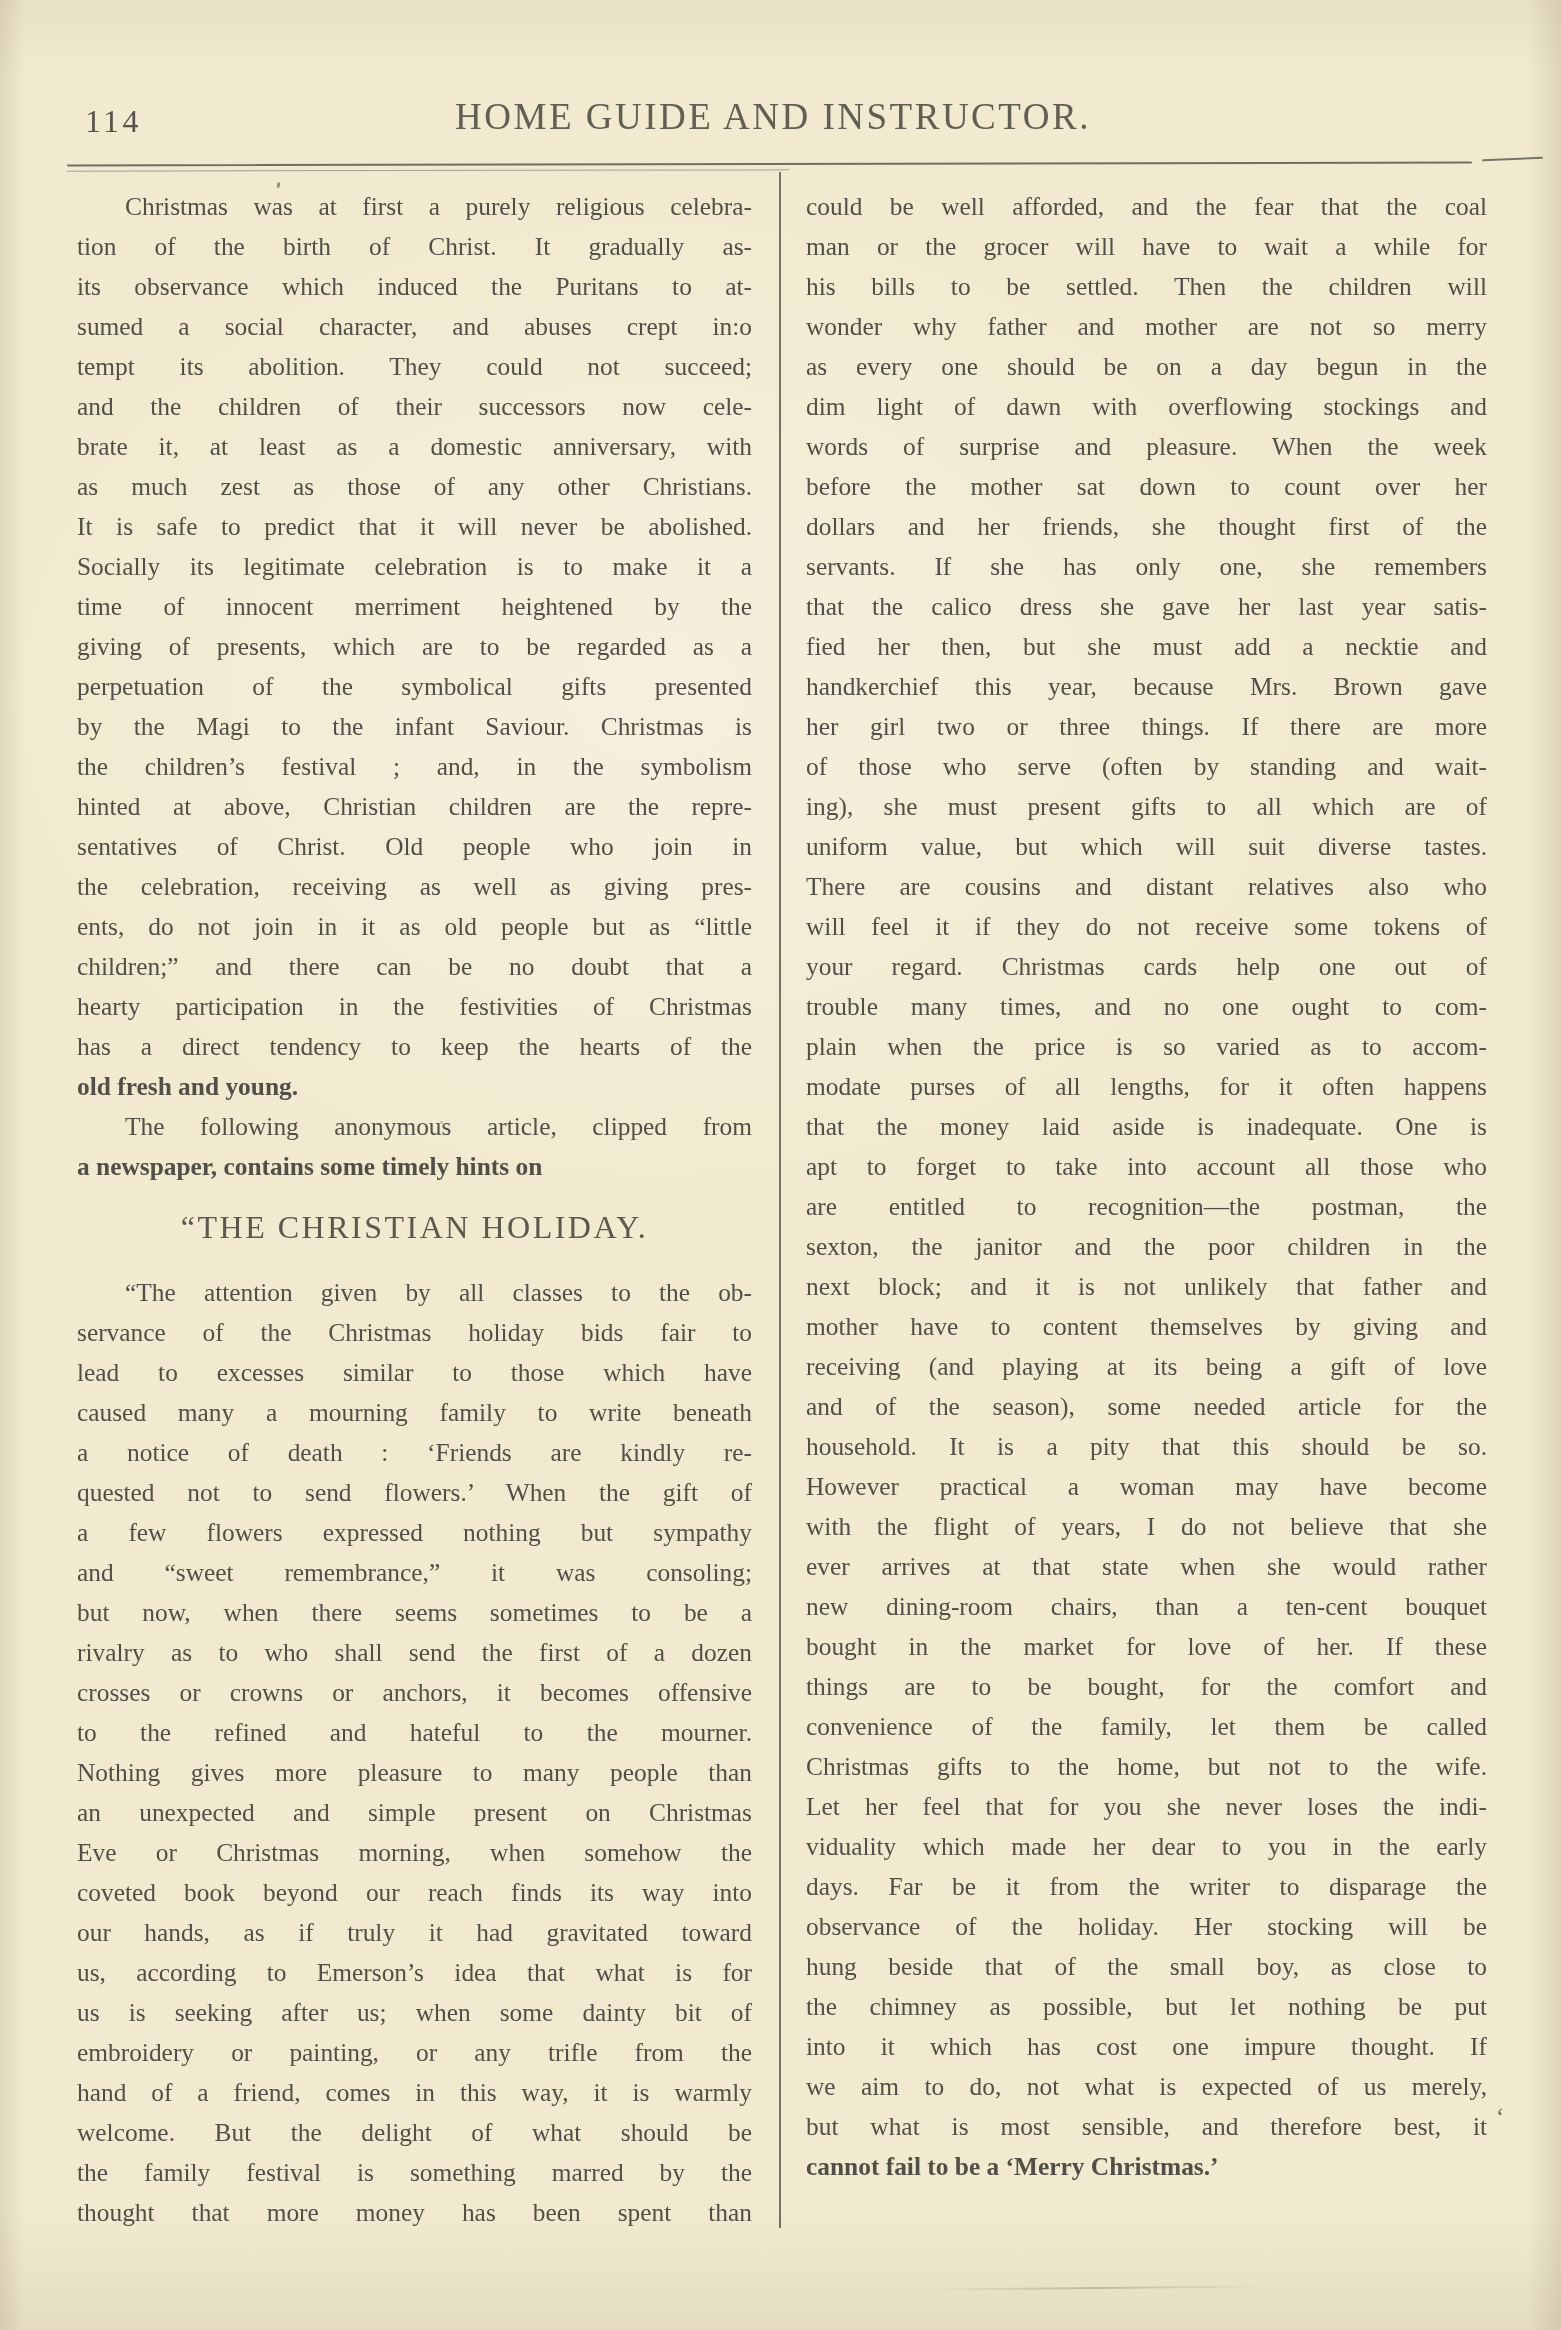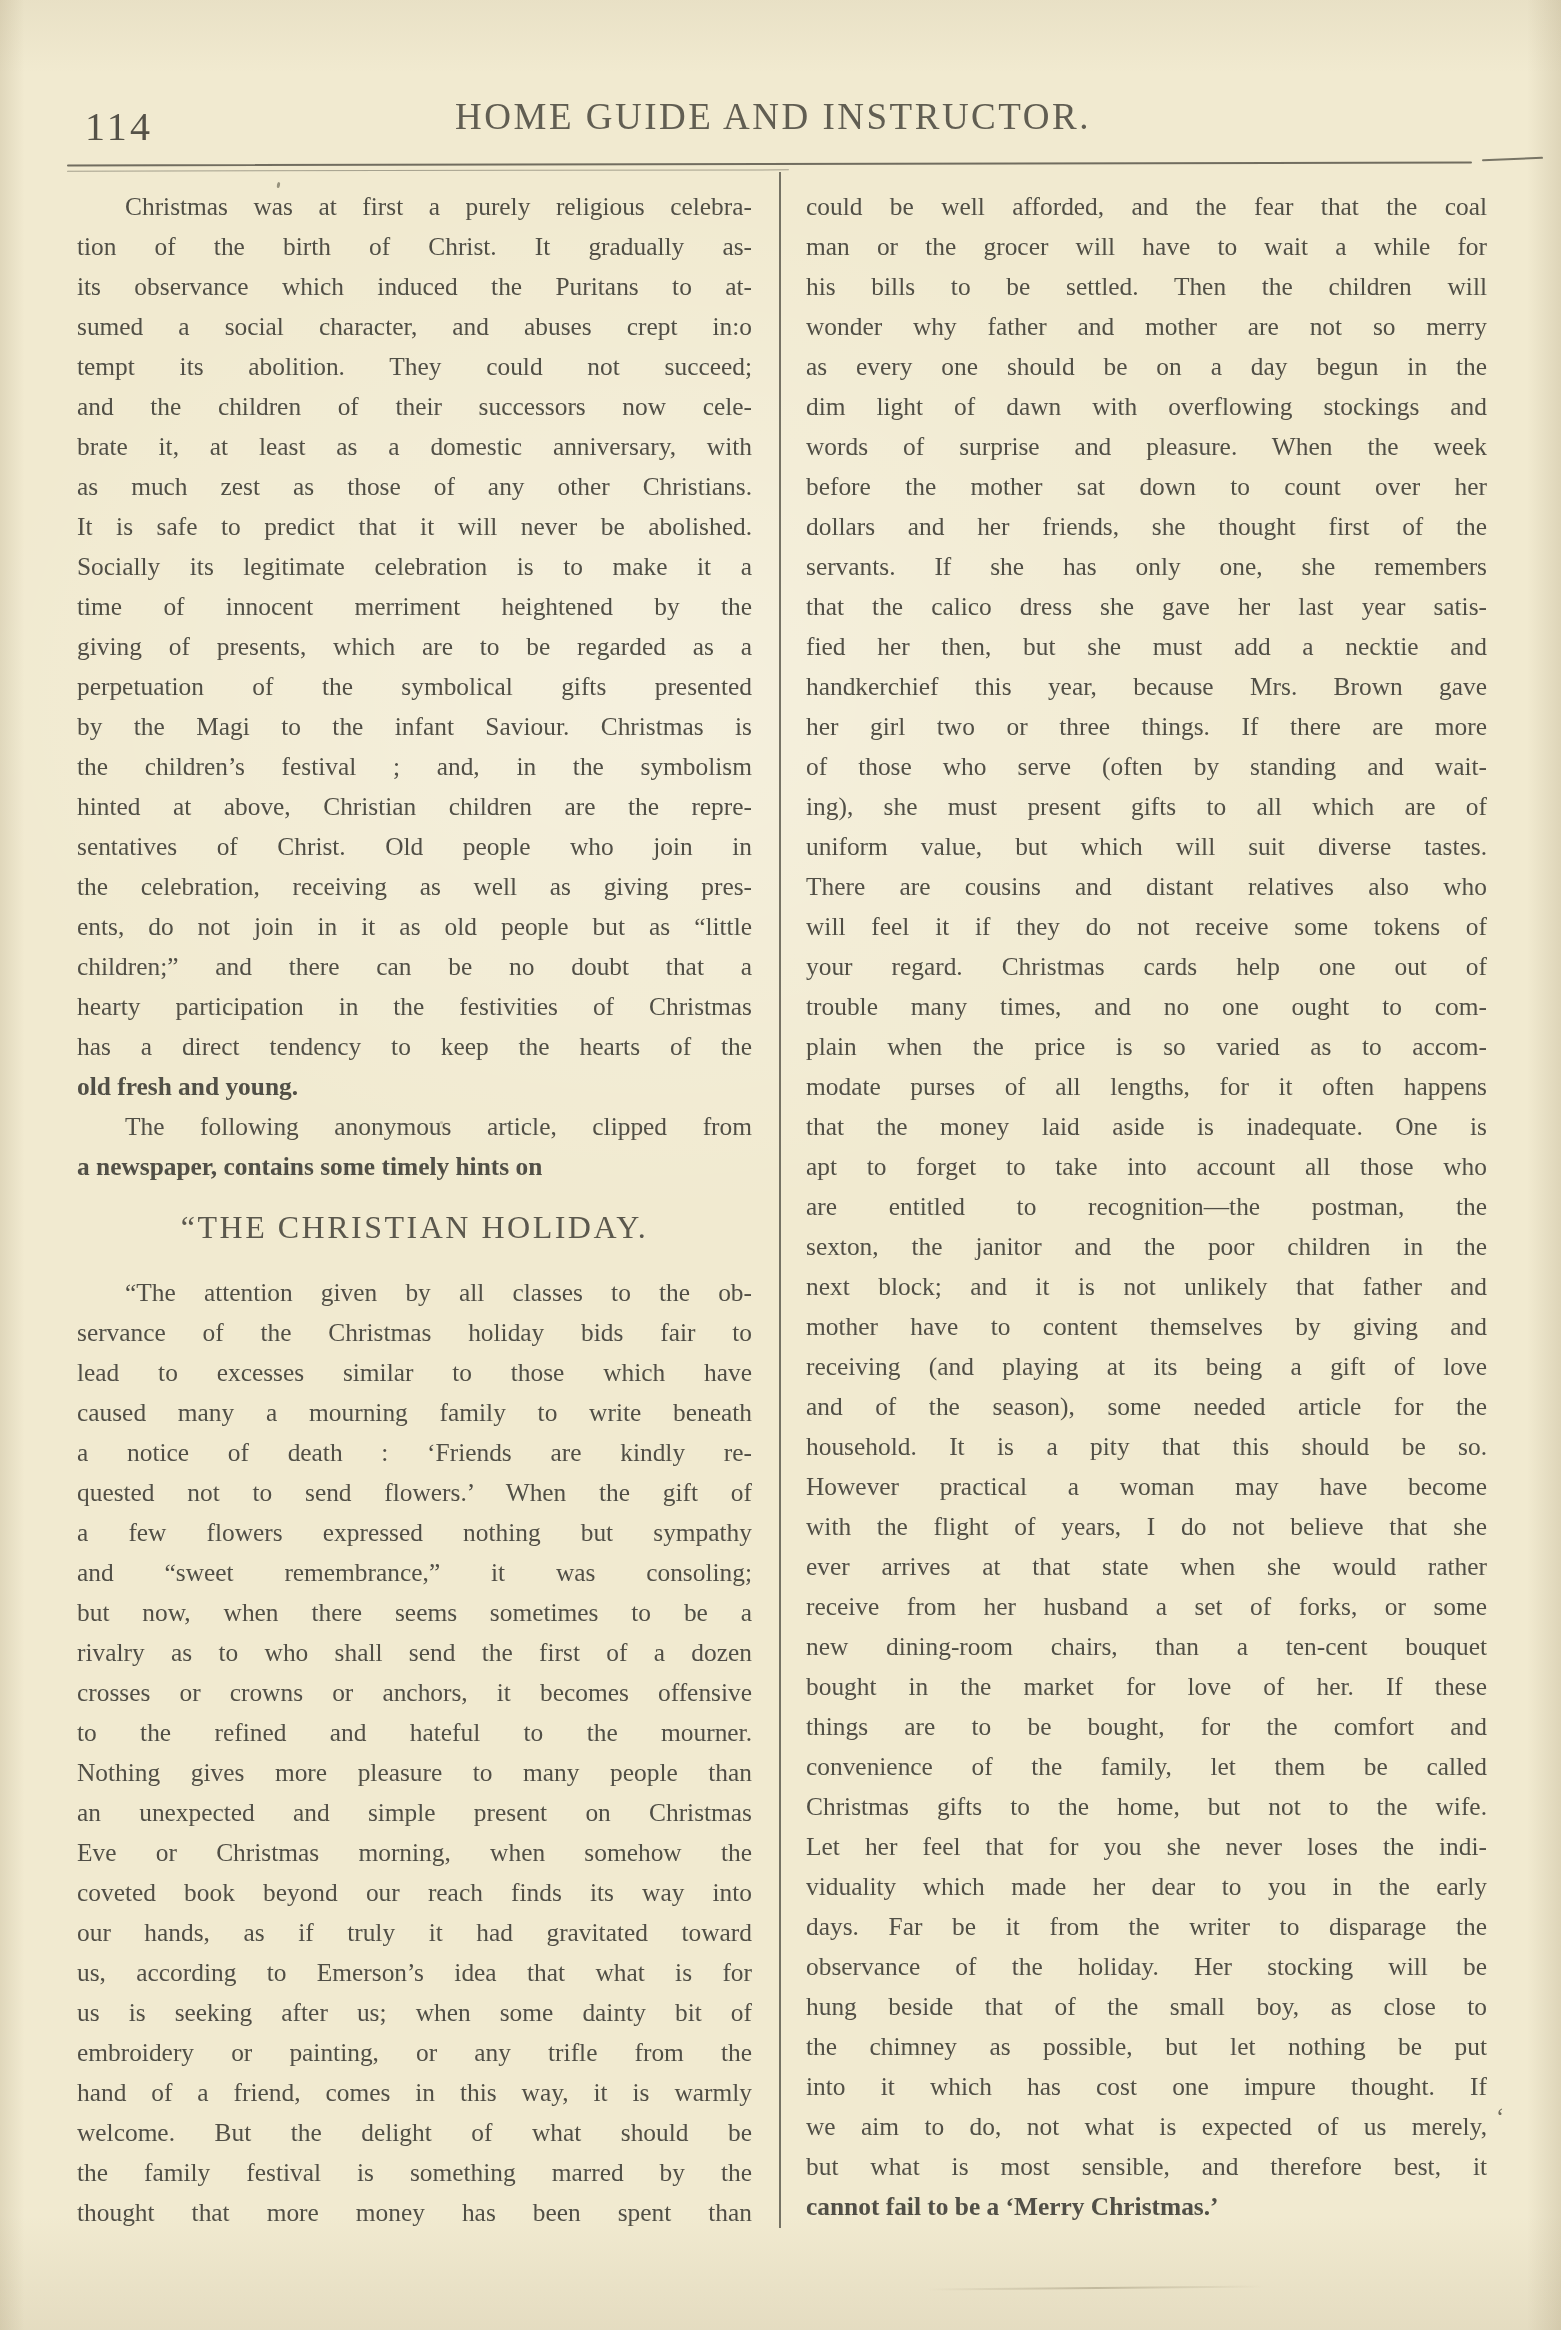--- a/index.html
+++ b/index.html
@@ -9,21 +9,21 @@
       radial-gradient(ellipse 985px 739px at 42% 30%, rgba(255,255,255,0.30), rgba(255,255,255,0) 70%),
       linear-gradient(to right, rgba(118,98,58,0.14), rgba(118,98,58,0) 24.6px, rgba(118,98,58,0) 1527px, rgba(118,98,58,0.16)),
       linear-gradient(to bottom, rgba(118,98,58,0.07), rgba(118,98,58,0) 74px, rgba(118,98,58,0) 2216px, rgba(118,98,58,0.10)),
       #f1ead0;
     font-family:"Liberation Serif","DejaVu Serif",serif;
     color:#54524a;
   }
   
   .pagenum{
     position:absolute;left:85px;top:103px;
-    font-size:40px;letter-spacing:3.3px;color:#555248;
+    font-size:32px;letter-spacing:3.3px;color:#555248;
   }
   .jtitle{
     position:absolute;left:0;right:16px;top:95px;text-align:center;
     font-size:37px;letter-spacing:2.5px;color:#615e52;white-space:nowrap;
   }
   .rule{position:absolute;background:#5a574b;border-radius:1.6px;}
   .rule-main{left:67px;top:163px;width:1405px;height:2.1px;opacity:.85;transform:rotate(-0.12deg);}
   .rule-sub{left:67px;top:170px;width:722px;height:1.2px;opacity:.5;transform:rotate(-0.1deg);}
   .rule-dash{left:1482px;top:158px;width:61px;height:2.1px;opacity:.8;transform:rotate(-2.2deg);}
   .divider{position:absolute;left:779px;top:172px;width:1.6px;height:2056px;background:rgba(86,84,72,0.8);}
@@ -162,21 +162,20 @@
           <div class="tline">are entitled to recognition—the postman, the</div>
           <div class="tline">sexton, the janitor and the poor children in the</div>
           <div class="tline">next block; and it is not unlikely that father and</div>
           <div class="tline">mother have to content themselves by giving and</div>
           <div class="tline">receiving (and playing at its being a gift of love</div>
           <div class="tline">and of the season), some needed article for the</div>
           <div class="tline">household.  It is a pity that this should be so.</div>
           <div class="tline">However practical a woman may have become</div>
           <div class="tline">with the flight of years, I do not believe that she</div>
           <div class="tline">ever arrives at that state when she would rather</div>
-          <div class="tline">receive from her husband a set of forks, or some</div>
           <div class="tline">new dining-room chairs, than a ten-cent bouquet</div>
           <div class="tline">bought in the market for love of her.  If these</div>
           <div class="tline">things are to be bought, for the comfort and</div>
           <div class="tline">convenience of the family, let them be called</div>
           <div class="tline">Christmas gifts to the home, but not to the wife.</div>
           <div class="tline">Let her feel that for you she never loses the indi-</div>
           <div class="tline">viduality which made her dear to you in the early</div>
           <div class="tline">days.  Far be it from the writer to disparage the</div>
           <div class="tline">observance of the holiday.  Her stocking will be</div>
           <div class="tline">hung beside that of the small boy, as close to</div>

